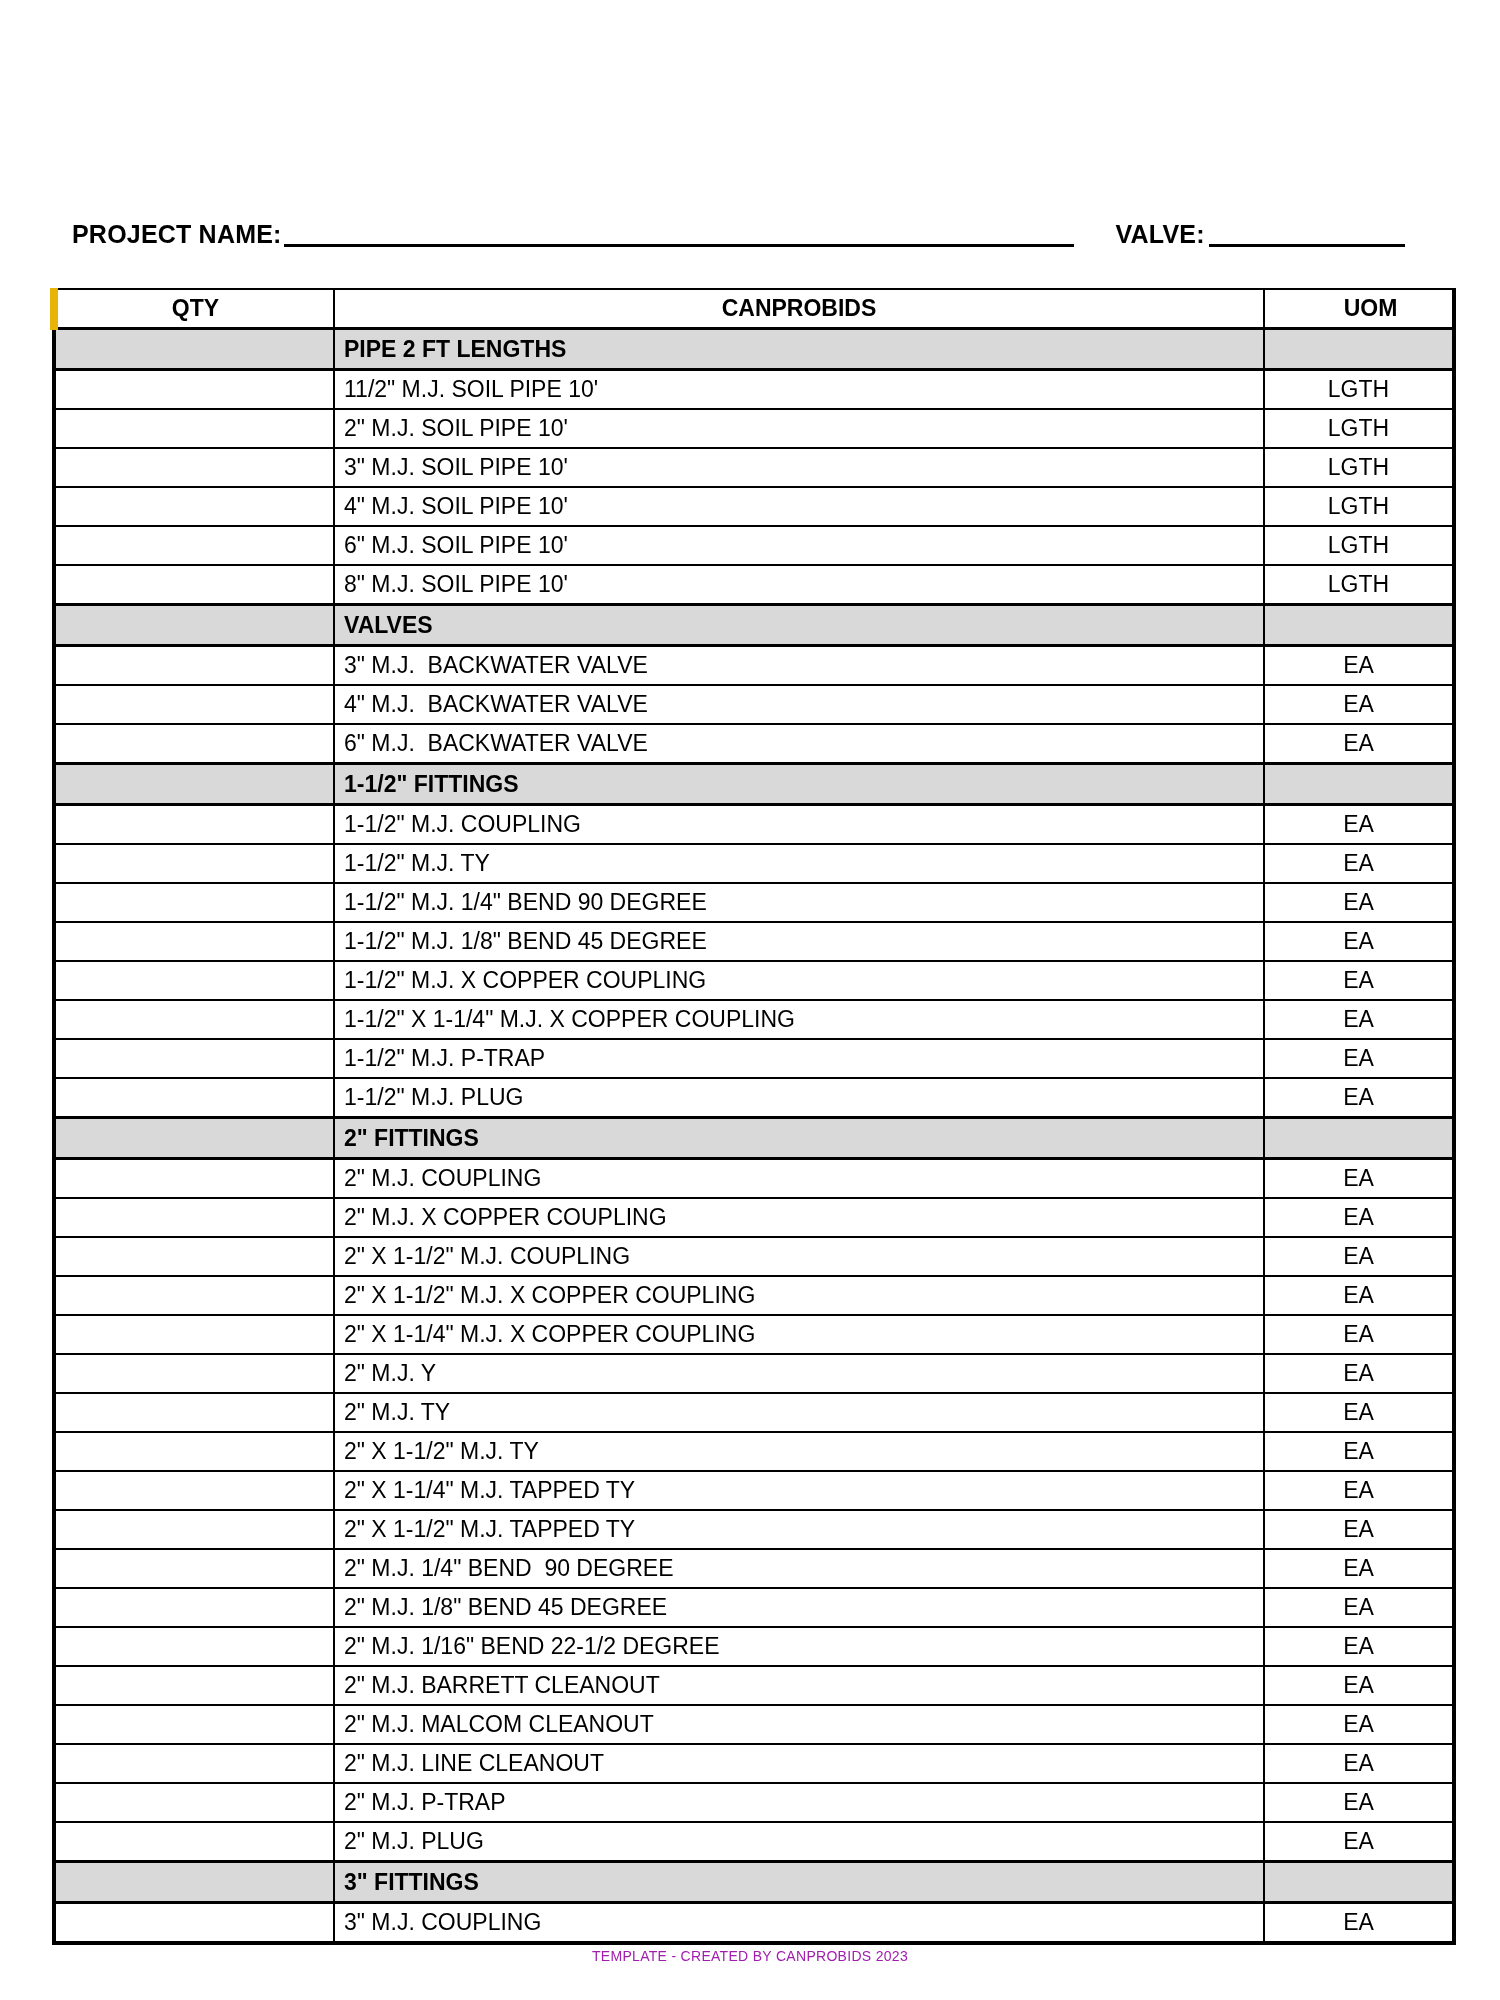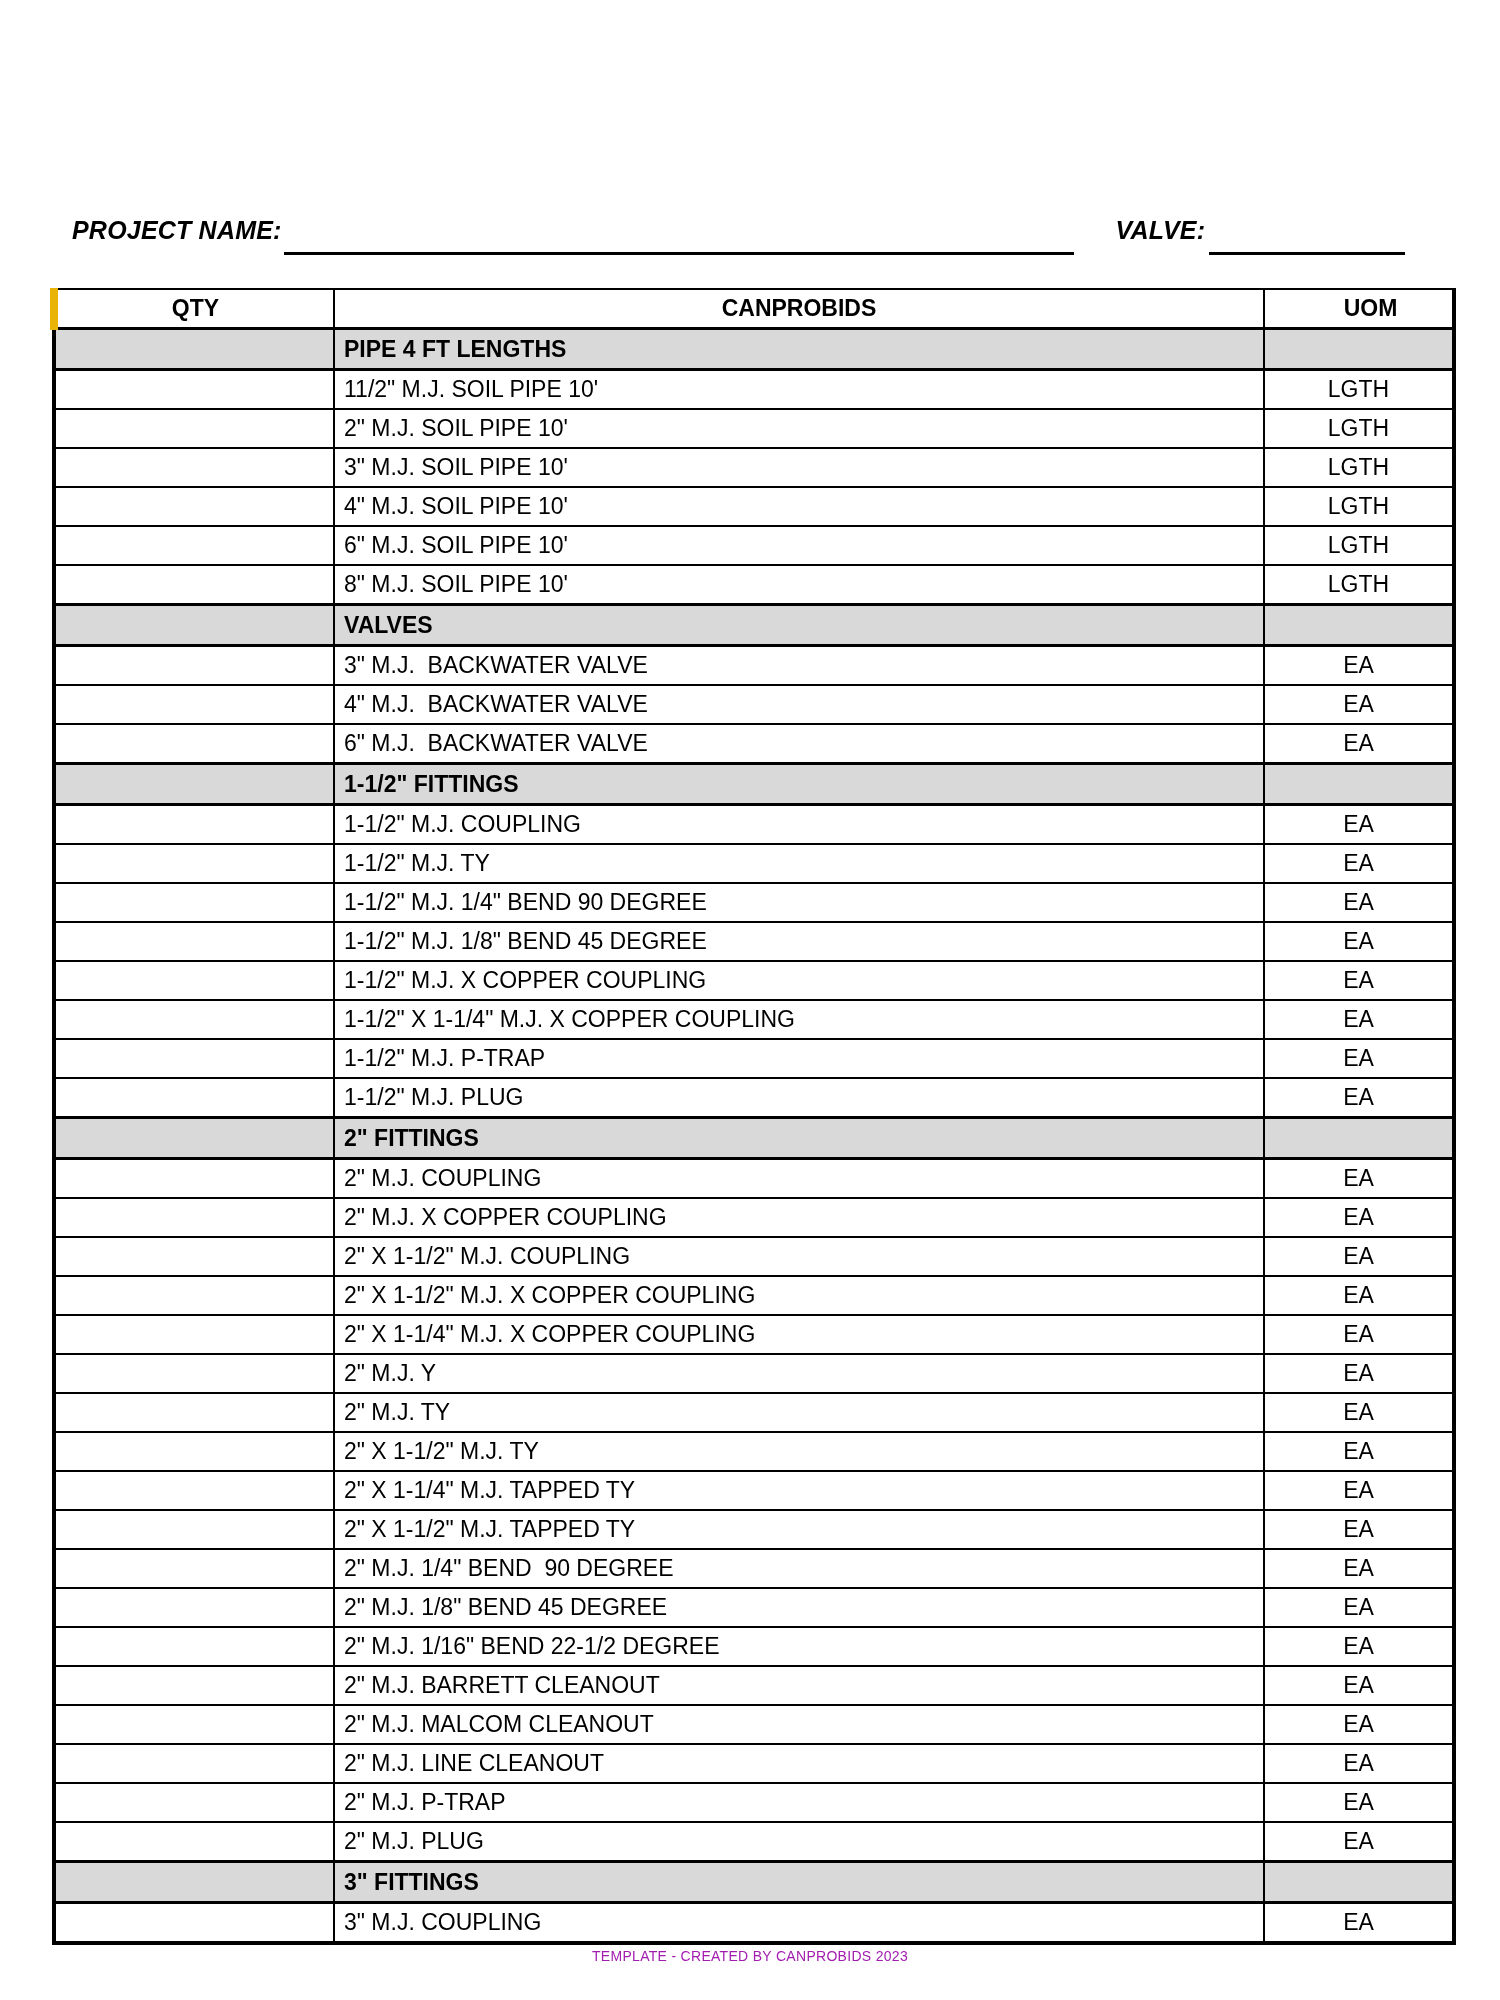--- a/index.html
+++ b/index.html
@@ -21,26 +21,25 @@
     height: 2000px;
     position: relative;
     box-sizing: border-box;
     padding: 0;
   }
 
   
   .doc-header {
     position: absolute;
     left: 72px;
-    top: 218px;
+    top: 210px;
     width: 1390px;
     height: 40px;
     display: flex;
-    align-items: flex-start;
-    font-style: italic;
+    align-items: flex-end;
   }
   .hdr-label {
     font-size: 25px;
     font-weight: bold;
     letter-spacing: 0.2px;
     white-space: nowrap;
     line-height: 1;
     padding-bottom: 3px;
   }
   .hdr-rule {
@@ -151,21 +150,21 @@
     <thead>
       <tr>
         <th class="th-qty">QTY</th>
         <th class="th-desc">CANPROBIDS</th>
         <th class="th-uom">UOM</th>
       </tr>
     </thead>
     <tbody id="table-body">
         <tr class="section-row">
           <td class="cell-qty"></td>
-          <td class="cell-desc">PIPE 4 FT LENGTHS</td>
+          <td class="cell-desc">PIPE 2 FT LENGTHS</td>
           <td class="cell-uom"></td>
         </tr>
         <tr class="item-row">
           <td class="cell-qty"></td>
           <td class="cell-desc">11/2" M.J. SOIL PIPE 10'</td>
           <td class="cell-uom">LGTH</td>
         </tr>
         <tr class="item-row">
           <td class="cell-qty"></td>
           <td class="cell-desc">2" M.J. SOIL PIPE 10'</td>

